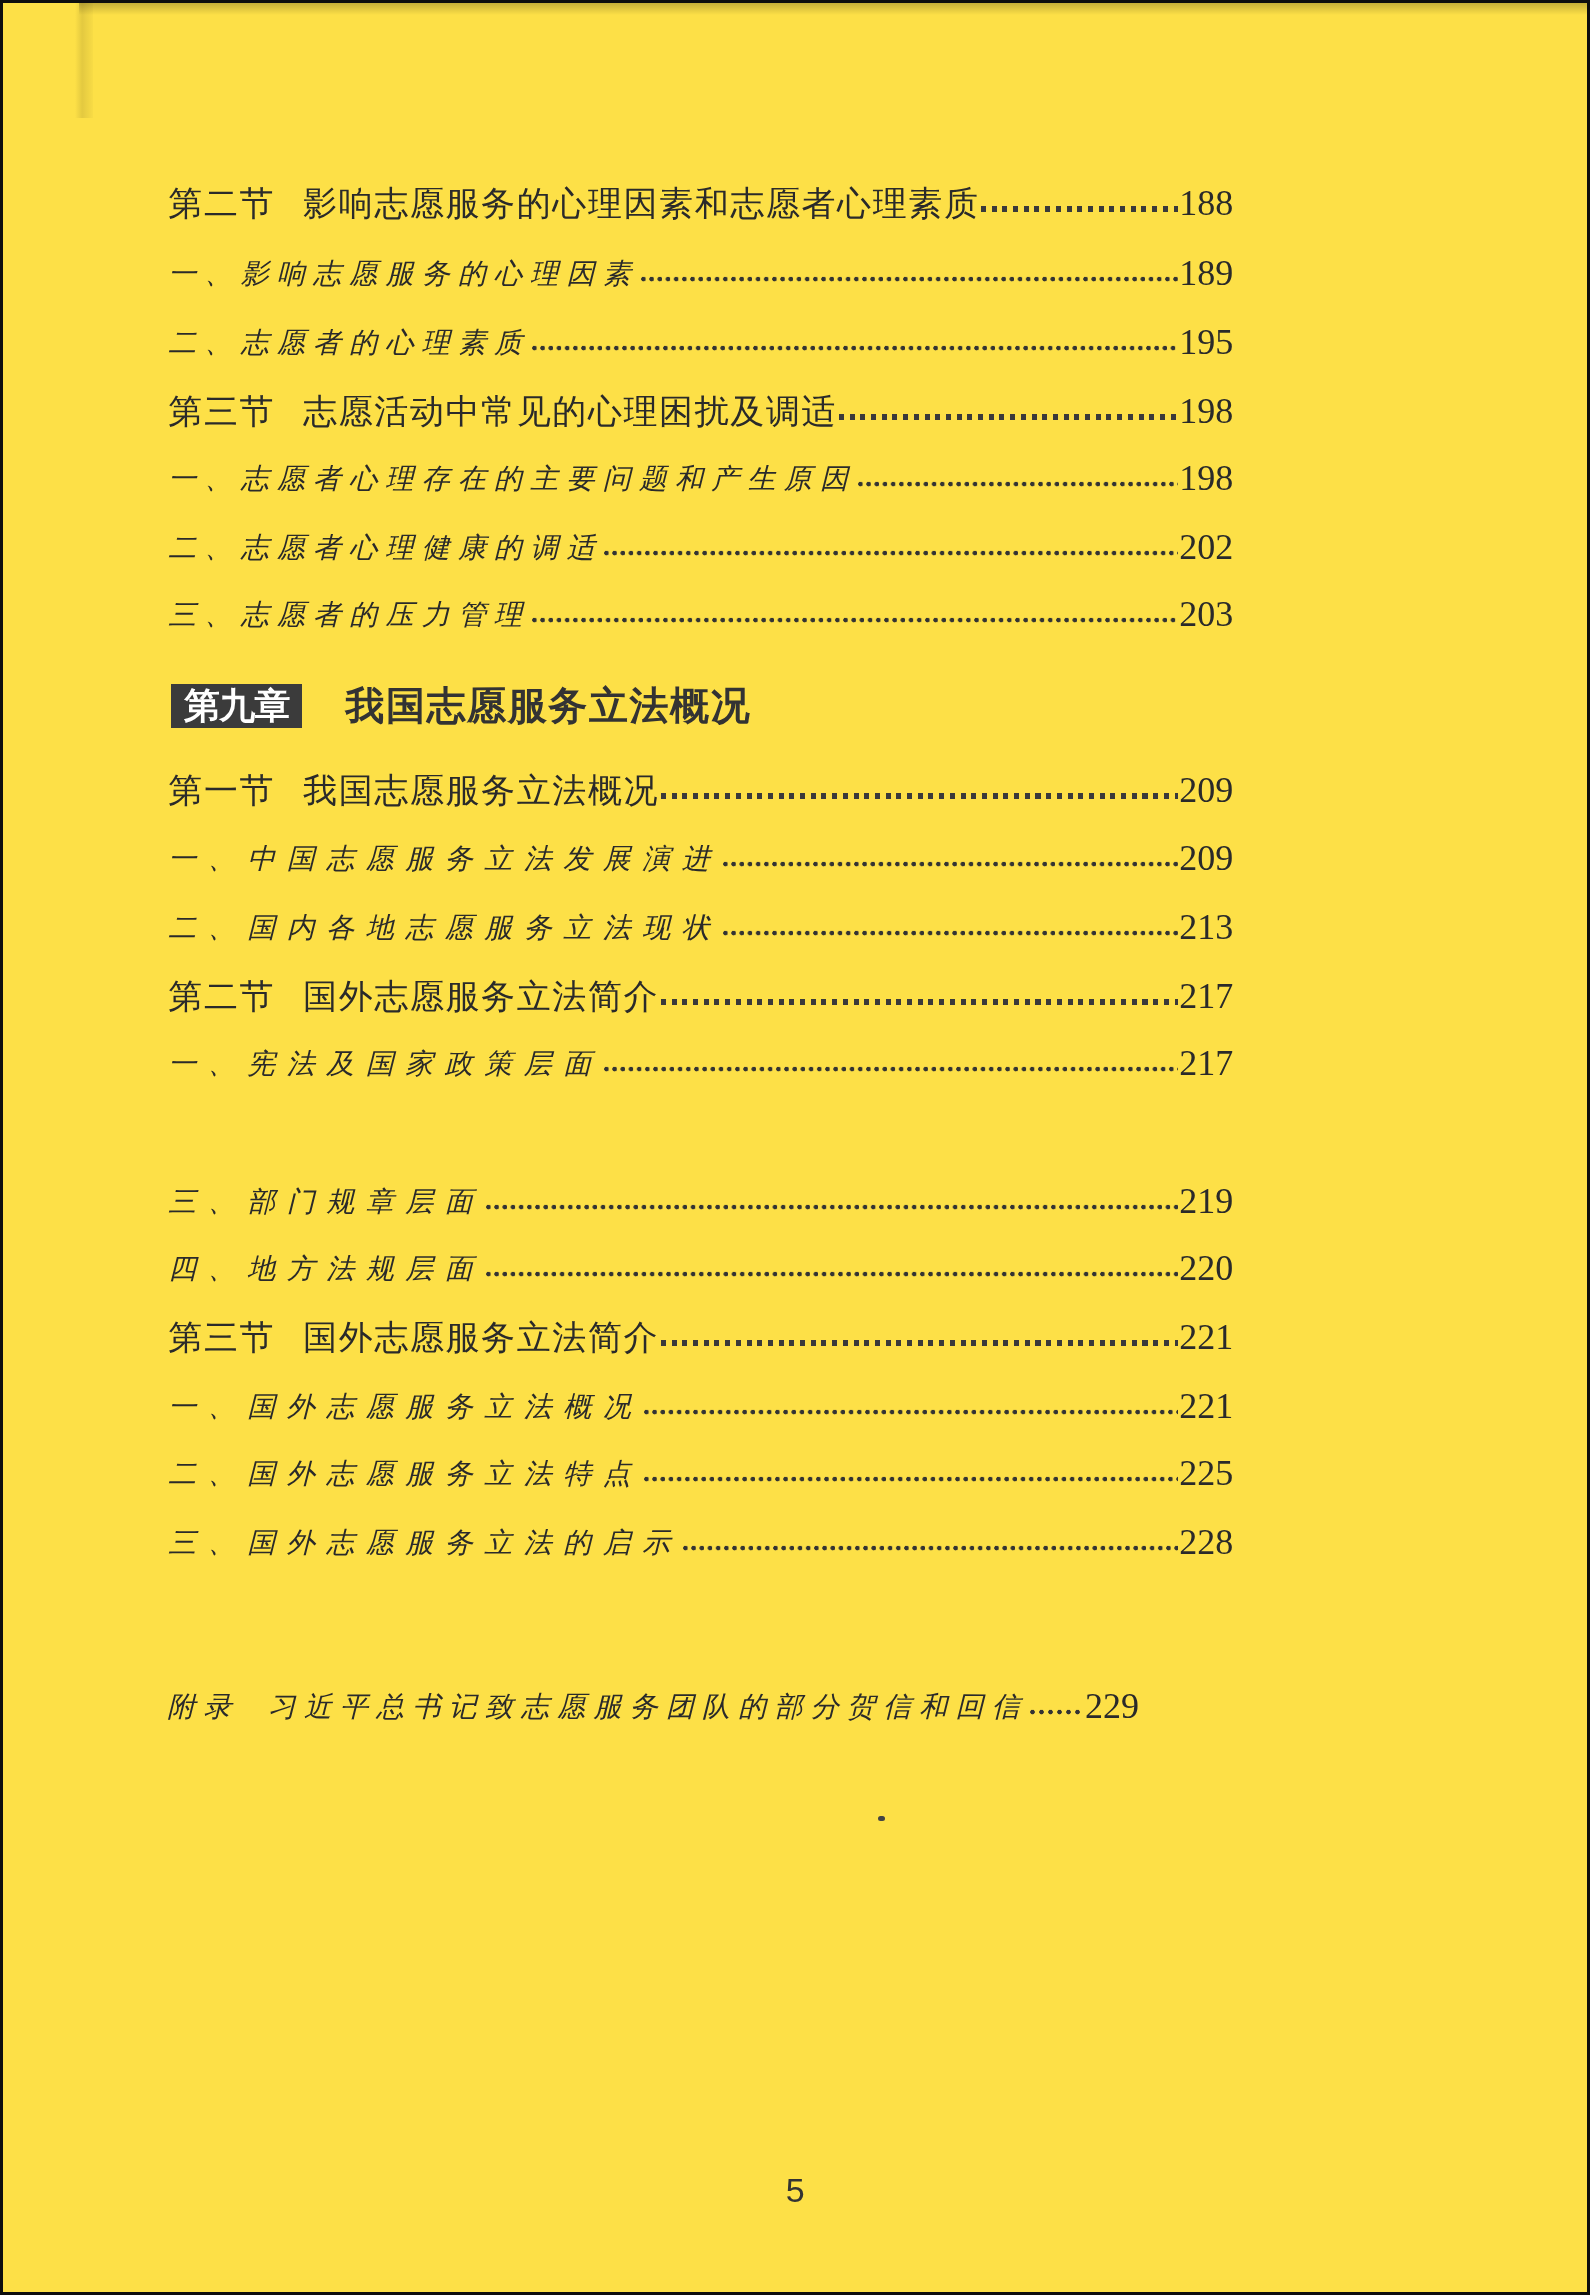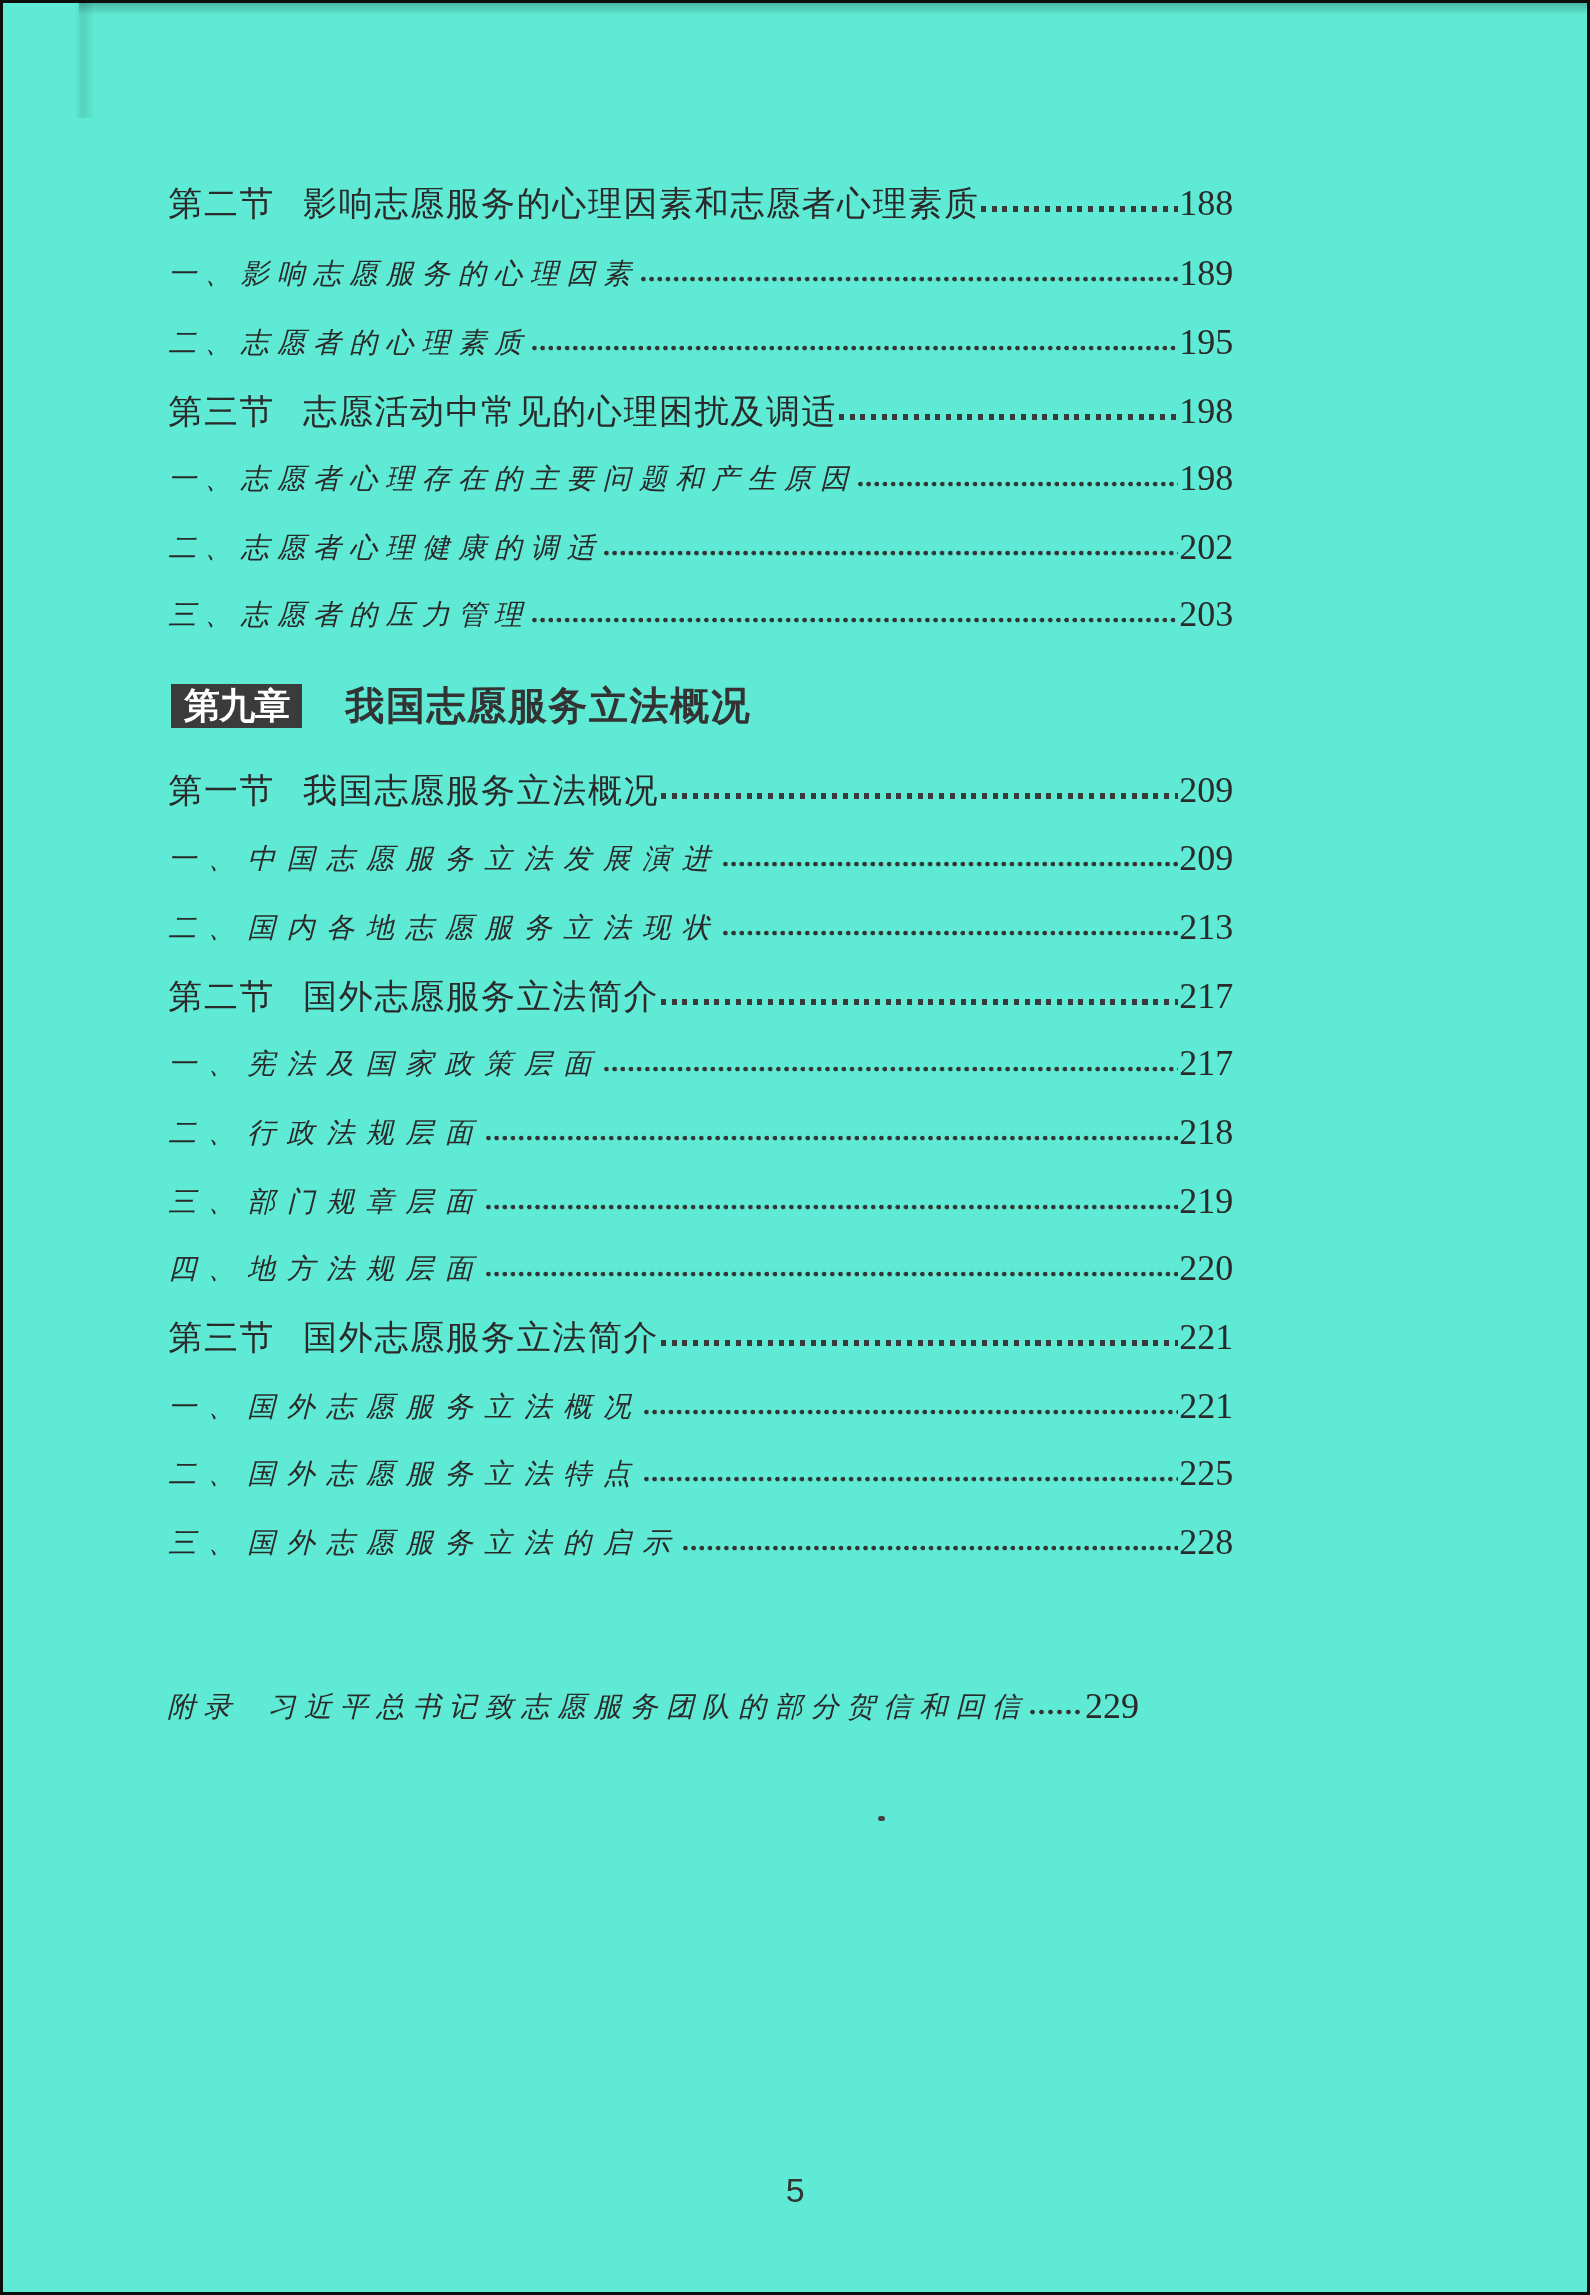--- a/index.html
+++ b/index.html
@@ -2,21 +2,21 @@
 <html style="font-size:13px"><head>
   <meta charset="utf-8">
   <style>
     html, body { margin: 0; padding: 0; }
     body {
       width: 1591px; height: 2295px; position: relative; overflow: hidden;
       background: #0e0e0e;
     }
     .page {
       position: absolute; left: 3.3px; top: 3.3px; width: 1584px; height: 2289px;
-      background: #5eead4; overflow: hidden;
+      background: #fde047; overflow: hidden;
     }
     .shadow-left {
       position: absolute; left: 72px; top: 0; width: 18px; height: 115px;
       background: linear-gradient(to right, rgba(0,0,0,0) 0%, rgba(0,0,0,0.10) 40%, rgba(0,0,0,0.02) 100%);
     }
     .shadow-top {
       position: absolute; left: 76px; top: 0; width: 1509px; height: 11.5px;
       background: linear-gradient(to bottom, rgba(0,0,0,0.22), rgba(0,0,0,0));
     }
     .toc-line {
@@ -177,27 +177,20 @@
       <span class="page-num">217</span>
     </div>
   </div>
   <div class="toc-line sub s9" style="top:1036px">
     <div class="inner">
       <span class="label">一、宪法及国家政策层面</span>
       <span class="leader"></span>
       <span class="page-num">217</span>
     </div>
   </div>
-  <div class="toc-line sub s9" style="top:1105px">
-    <div class="inner">
-      <span class="label">二、行政法规层面</span>
-      <span class="leader"></span>
-      <span class="page-num">218</span>
-    </div>
-  </div>
   <div class="toc-line sub s9" style="top:1174px">
     <div class="inner">
       <span class="label">三、部门规章层面</span>
       <span class="leader"></span>
       <span class="page-num">219</span>
     </div>
   </div>
   <div class="toc-line sub s9" style="top:1241px">
     <div class="inner">
       <span class="label">四、地方法规层面</span>

